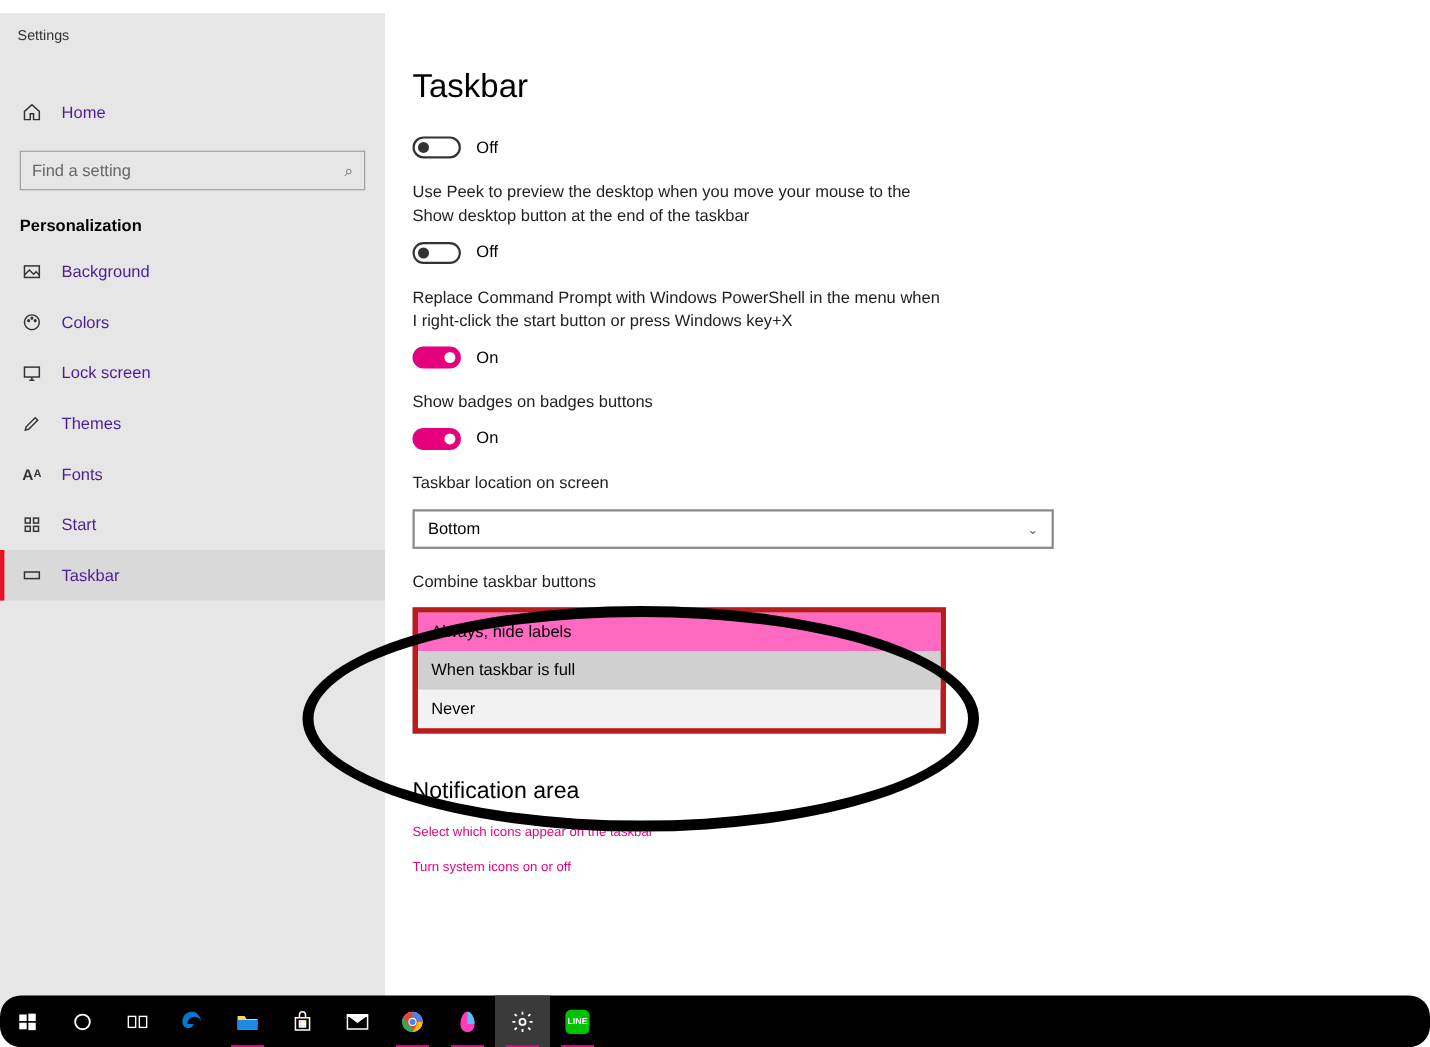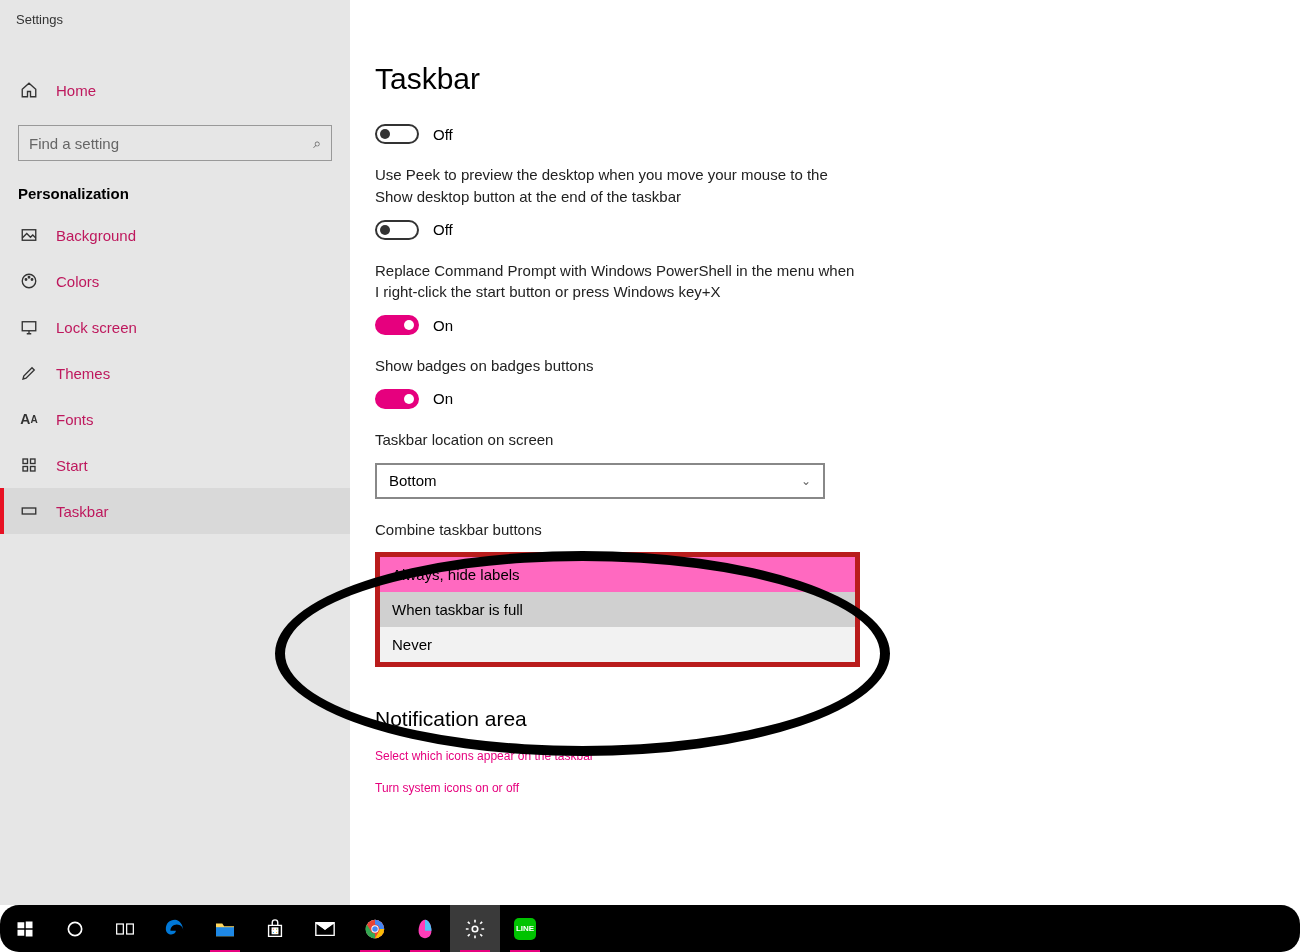--- a/index.html
+++ b/index.html
@@ -1,39 +1,39 @@
 <!DOCTYPE html>
 <html><head>
 <meta charset="utf-8">
 <style>
 * { margin: 0; padding: 0; box-sizing: border-box; font-family: "Segoe UI", sans-serif; }
 body { width: 1300px; height: 952px; background: #fff; overflow: hidden; position: relative; }
-.sidebar { position: absolute; left: 0; top: 0; width: 350px; height: 905px; background: #e6e6e6; }
+.sidebar { position: absolute; left: 0; top: 12px; width: 350px; height: 905px; background: #e6e6e6; }
 .app-title { font-size: 13px; padding: 12px 16px; color: #333; }
 .nav-row { display: flex; align-items: center; padding: 0 18px; height: 46px; cursor: pointer; }
 .nav-row.active { border-left: 4px solid #e81123; padding-left: 14px; background: #d9d9d9; }
 .nav-icon { width: 22px; height: 22px; margin-right: 16px; display: flex; align-items: center; justify-content: center; color: #333; }
-.nav-label { font-size: 15px; color: #be185d; }
+.nav-label { font-size: 15px; color: #4c1d95; }
 .home-row { margin-top: 28px; }
 .search-wrap { padding: 12px 18px 6px; }
 .search-box { width: 100%; height: 36px; border: 1px solid #999; background: #e6e6e6; display: flex; align-items: center; padding: 0 10px; }
 .search-input { flex: 1; border: none; background: transparent; font-size: 15px; color: #737373; outline: none; }
 .search-input::placeholder { color: #666; }
 .category { font-weight: 600; font-size: 15px; padding: 18px 18px 10px; }
 .main { position: absolute; left: 375px; top: 62px; width: 880px; }
 .page-title { font-size: 30px; font-weight: 400; margin-bottom: 28px; }
 .setting-label { font-size: 15px; color: #222; margin-bottom: 12px; max-width: 480px; line-height: 1.45; }
 .setting-group { margin-bottom: 20px; }
 .toggle-row { display: flex; align-items: center; gap: 14px; }
 .toggle { width: 44px; height: 20px; border: 2px solid #333; border-radius: 11px; position: relative; background: #fff; cursor: pointer; }
 .toggle-knob { position: absolute; width: 10px; height: 10px; background: #333; border-radius: 50%; top: 50%; transform: translateY(-50%); left: 3px; }
 .toggle.on { border-color: #e6007e; background: #e6007e; }
 .toggle.on .toggle-knob { left: auto; right: 3px; background: #fff; }
 .toggle-text { font-size: 15px; }
-.dropdown { width: 450px; height: 36px; border: 2px solid #888; display: flex; align-items: center; padding: 0 12px; justify-content: space-between; cursor: pointer; background: #fff; }
+.dropdown { width: 583px; height: 36px; border: 2px solid #888; display: flex; align-items: center; padding: 0 12px; justify-content: space-between; cursor: pointer; background: #fff; }
 .dropdown-value { font-size: 15px; }
 .chevron { font-size: 12px; color: #666; }
 .dropdown-open { width: 485px; border: 5px solid #b91c1c; background: #f2f2f2; }
 .dropdown-item { height: 35px; display: flex; align-items: center; padding: 0 12px; font-size: 15px; cursor: pointer; }
 .dropdown-item.selected { background: #ff69c0; }
 .dropdown-item.hover { background: #d0d0d0; }
 .section-sub { font-size: 21px; font-weight: 400; margin-top: 40px; margin-bottom: 18px; }
 .link { color: #e6007e; font-size: 12px; display: block; margin-bottom: 18px; cursor: pointer; }
 .taskbar { position: absolute; left: 0; bottom: 0; width: 1300px; height: 47px; background: #000; display: flex; align-items: center; border-radius: 19px; }
 .tb-item { width: 50px; height: 47px; display: flex; align-items: center; justify-content: center; color: #fff; font-size: 18px; cursor: pointer; position: relative; }

